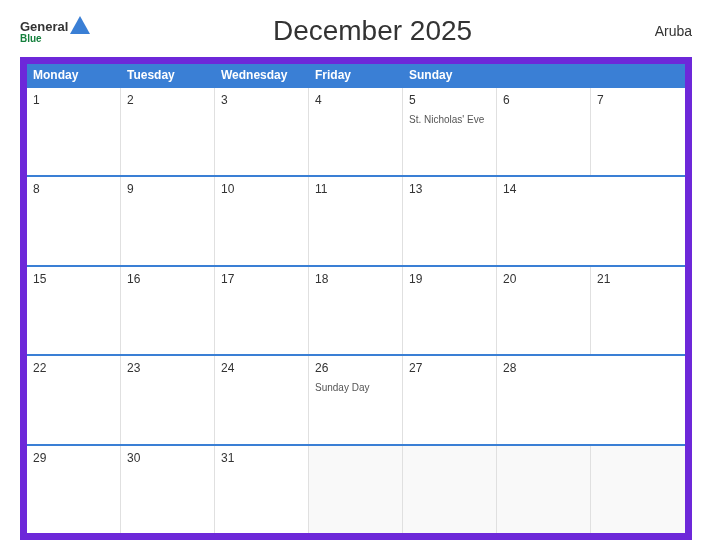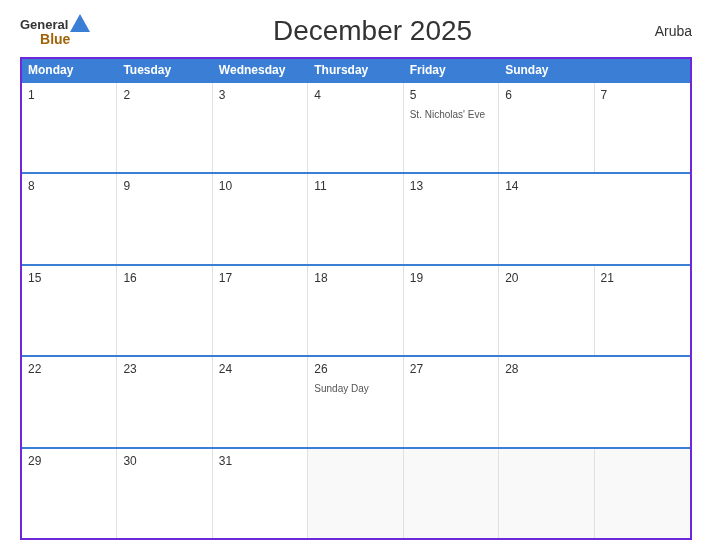--- a/index.html
+++ b/index.html
@@ -27,24 +27,23 @@
       display: flex;
       flex-direction: column;
       line-height: 1;
     }
     .logo-general {
       font-size: 13px;
       font-weight: bold;
       color: #333;
     }
     .logo-blue {
-      font-size: 14px;
+      font-size: 10px;
       font-weight: bold;
-      color: #a16207;
-      text-align: center;
+      color: #15803d;
     }
     .logo-line {
       display: flex;
       align-items: center;
     }
     .logo-triangle {
       width: 0;
       height: 0;
       border-left: 10px solid transparent;
       border-right: 10px solid transparent;
@@ -61,21 +60,21 @@
     }
     .country {
       font-size: 14px;
       color: #333;
       font-weight: normal;
     }
     .calendar {
       flex: 1;
       display: flex;
       flex-direction: column;
-      border: 2px solid #6d28d9;
+      border: 7px solid #6d28d9;
     }
     .day-headers {
       display: grid;
       grid-template-columns: repeat(7, 1fr);
       background: #3a7fd5;
     }
     .day-header {
       color: #fff;
       font-size: 12px;
       font-weight: bold;
@@ -134,21 +133,20 @@
     </div>
     <h1 class="title">December 2025</h1>
     <span class="country">Aruba</span>
   </div>
 
   <div class="calendar">
     <div class="day-headers">
     <div class="day-header">Monday</div>
         <div class="day-header">Tuesday</div>
         <div class="day-header">Wednesday</div>
-        <div class="day-header">Thursday</div>
         <div class="day-header">Friday</div>
         <div class="day-header">Sunday</div>
       </div>
     <div class="weeks">
     <div class="week-row">
           <div class="day-cell">
             <span class="day-num">1</span>
           </div>
           <div class="day-cell">
             <span class="day-num">2</span>

